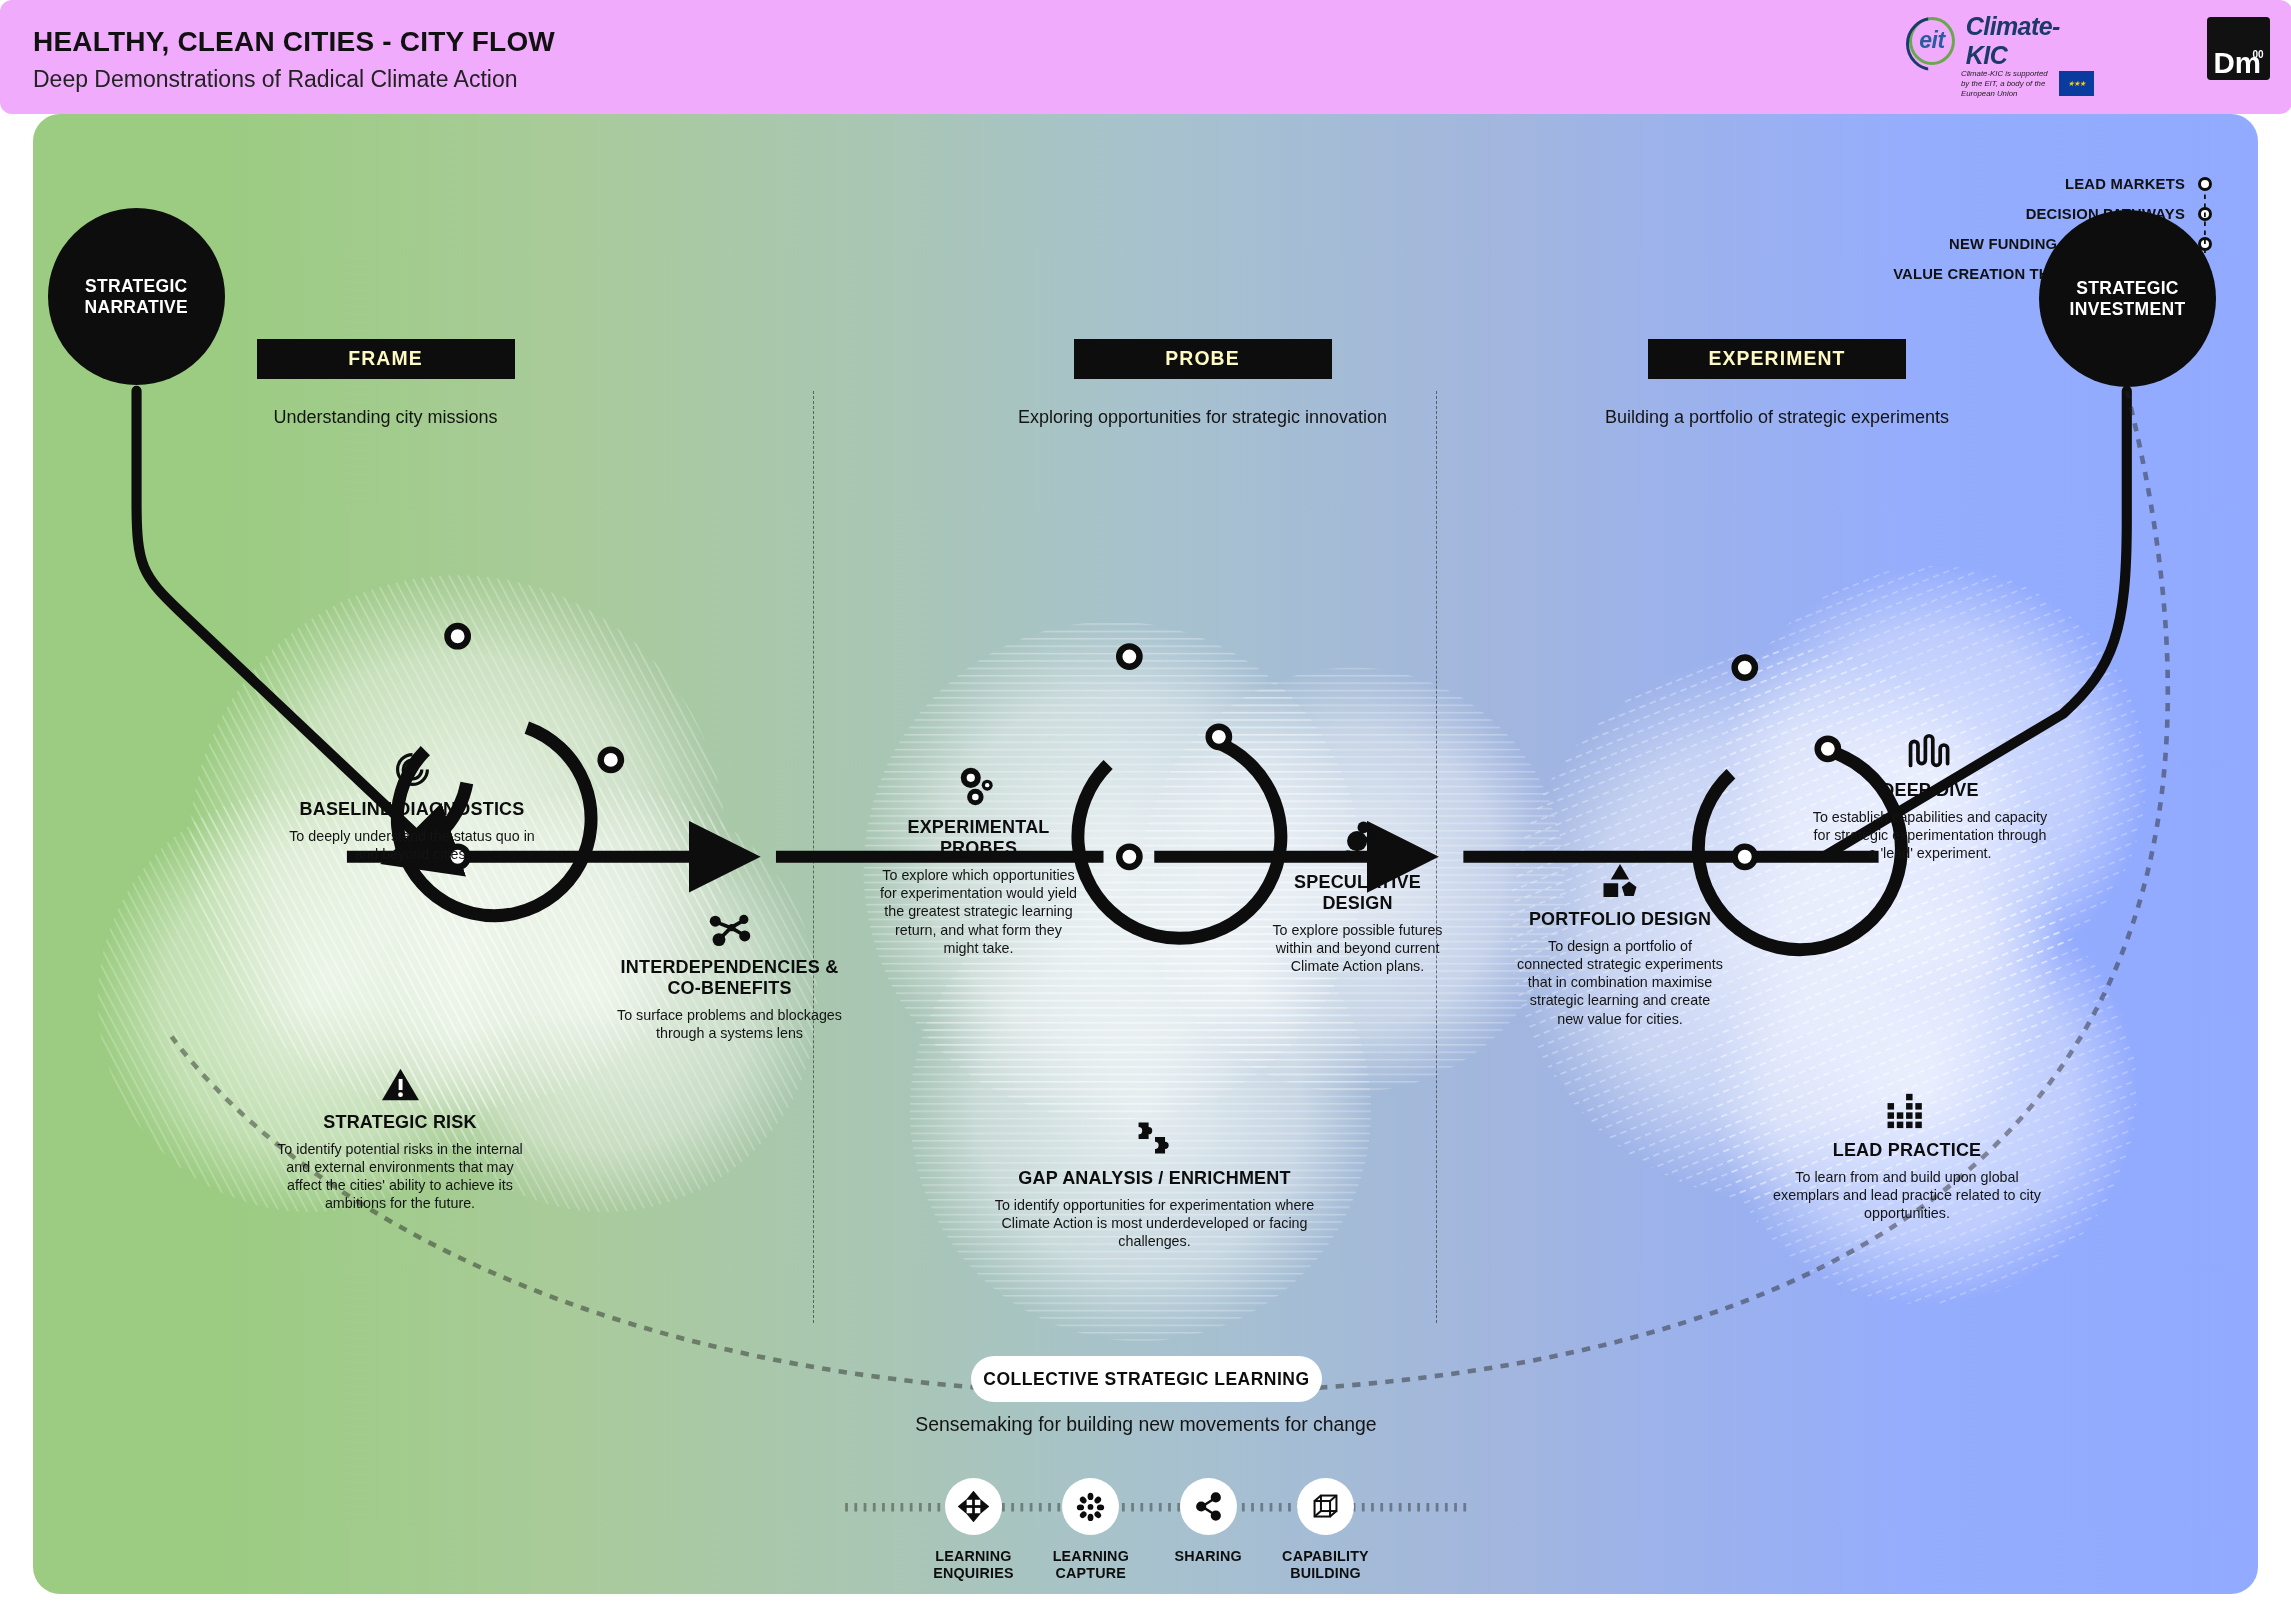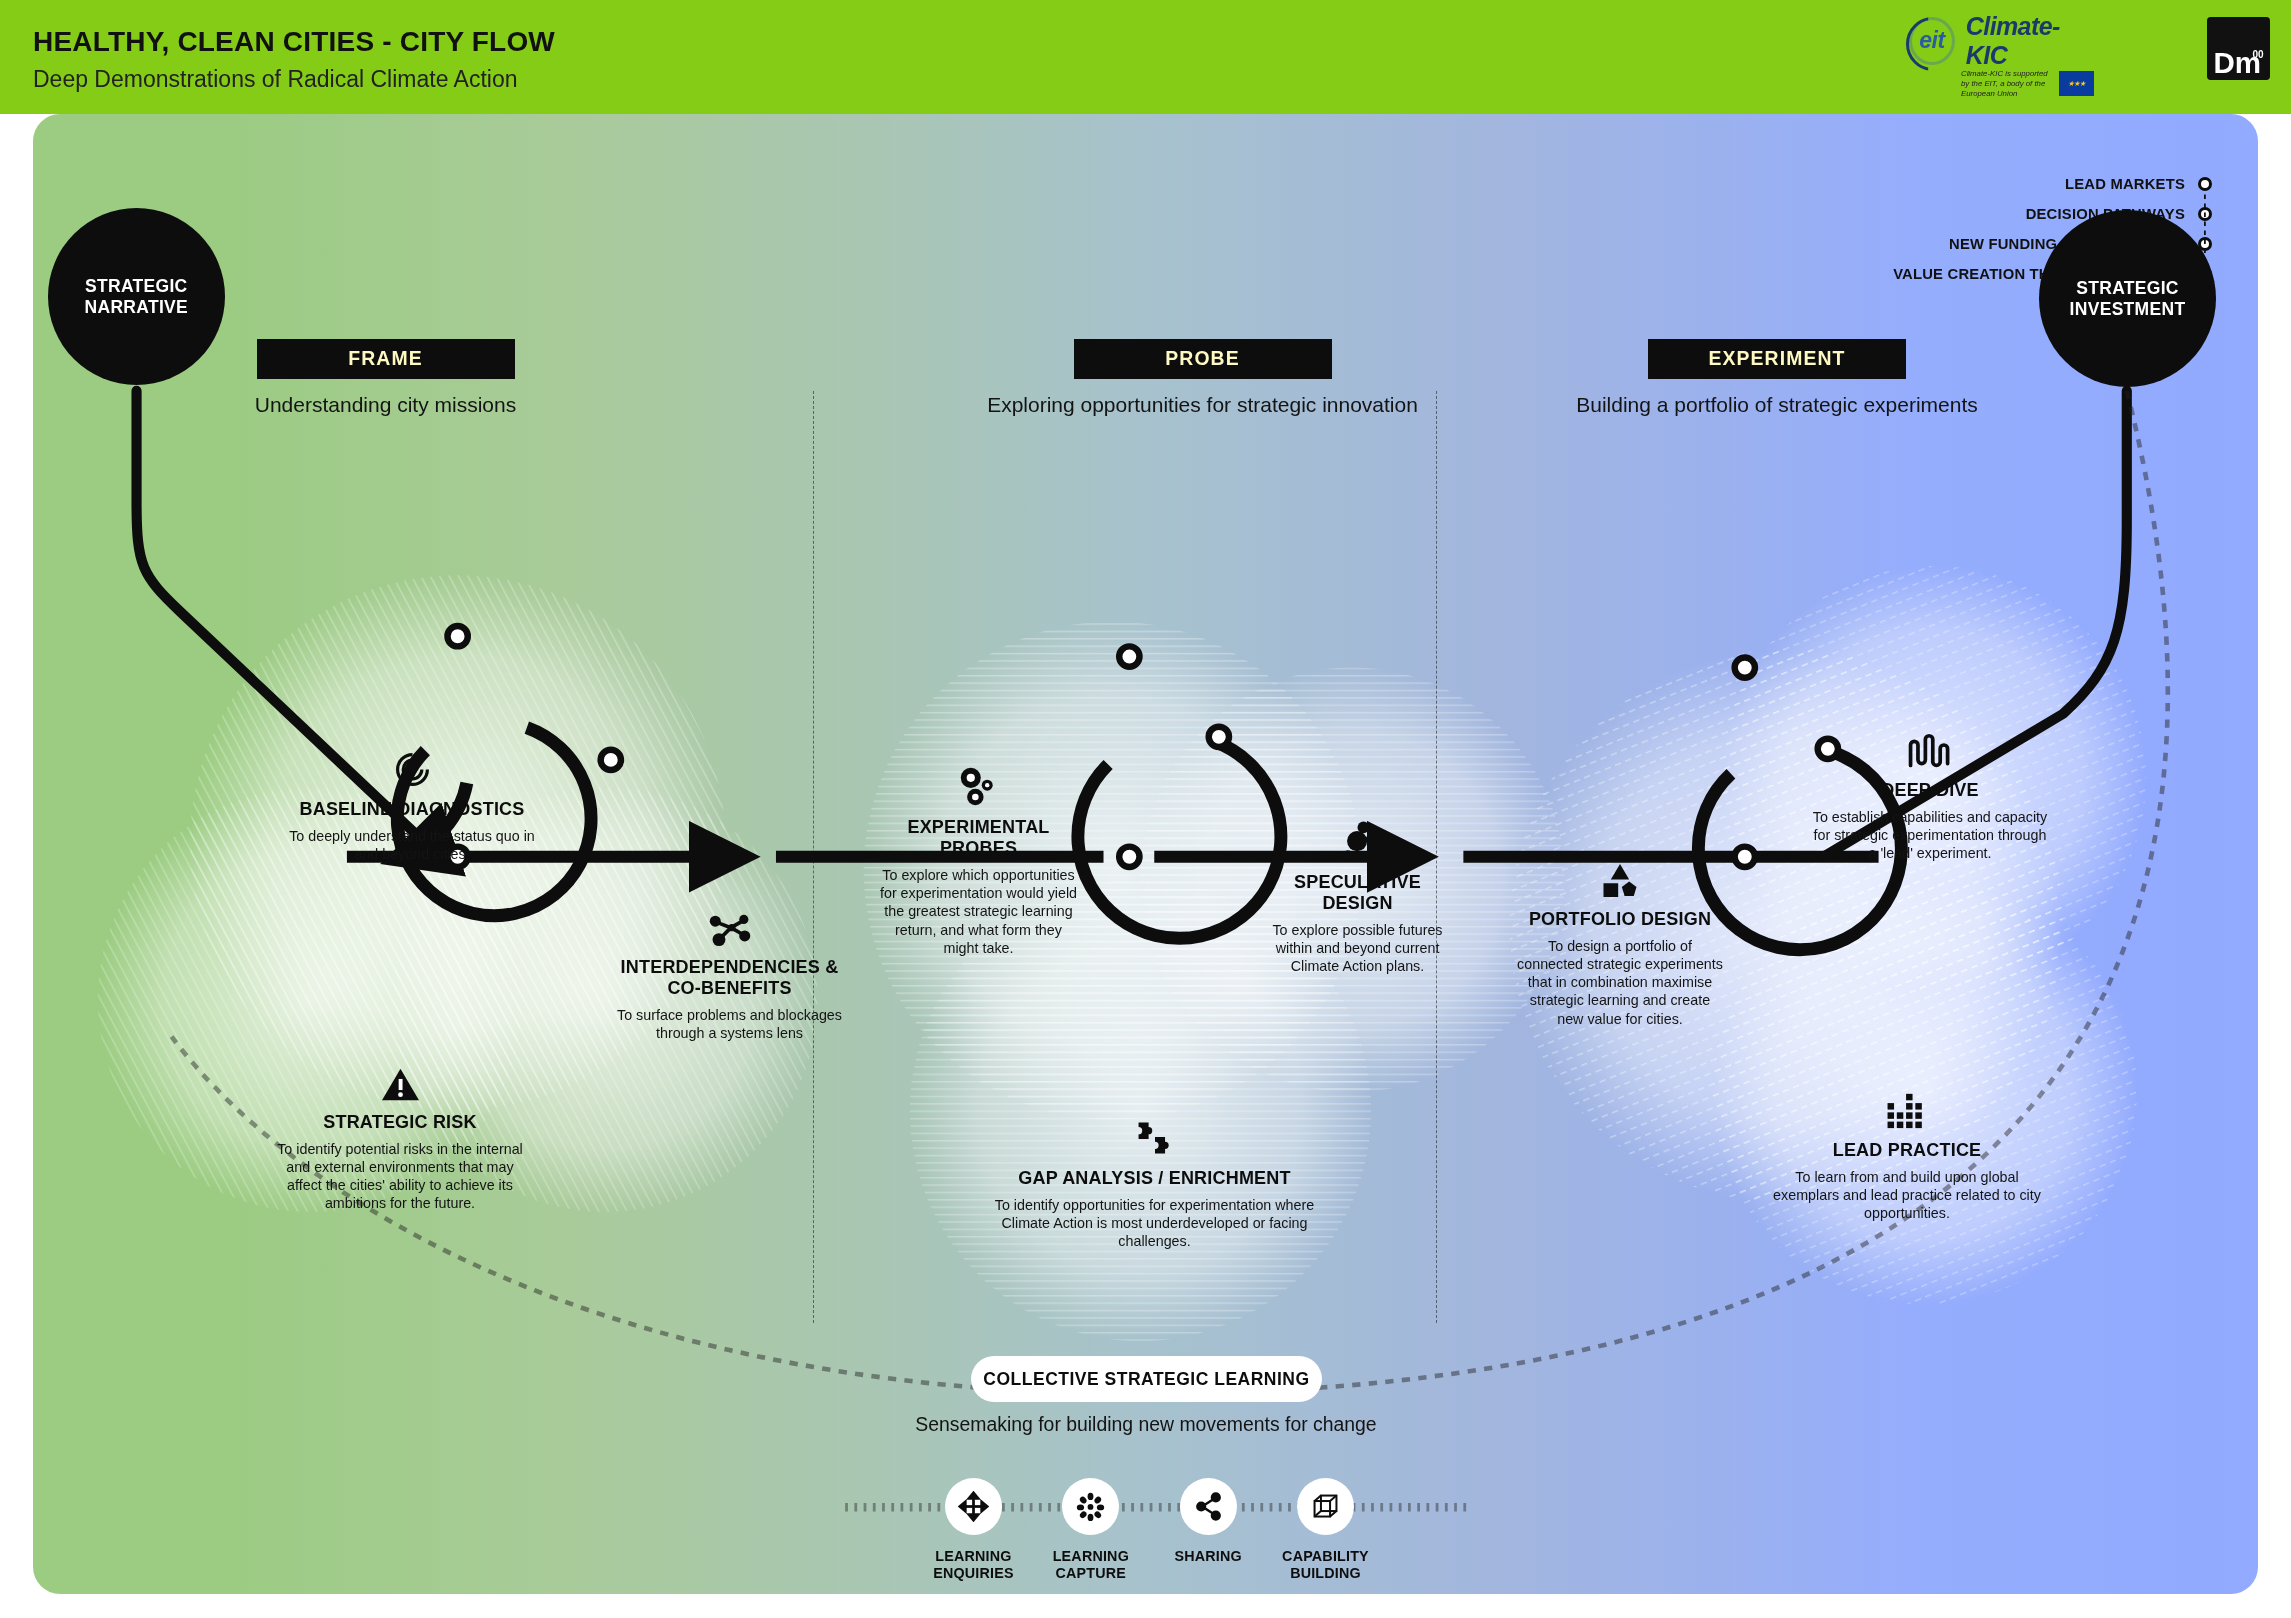--- a/index.html
+++ b/index.html
@@ -4,21 +4,21 @@
 <style>
   * { box-sizing: border-box; margin:0; padding:0; }
   html,body { background:#fff; }
   body {
     width:2292px; height:1619px; position:relative;
     font-family:"Liberation Sans", sans-serif;
     overflow:hidden;
   }
 
   
-  #header { position:absolute; left:0; top:0; width:2292px; height:114px; background:#84cc16; }
+  #header { position:absolute; left:0; top:0; width:2292px; height:114px; background:#f0abfc;border-radius:12px; }
   #title {
     position:absolute; left:33px; top:26px;
     font-size:28px; font-weight:bold; letter-spacing:0.2px; color:#111;
   }
   #subtitle {
     position:absolute; left:33px; top:66px;
     font-size:23px; color:#222; font-weight:400;
   }
 
   
@@ -75,21 +75,21 @@
     width:14px; height:14px; border-radius:50%;
     background:#fff; border:3.2px solid #0d0d0d; margin-left:13px;
   }
 
   
   .phase { position:absolute; text-align:center; }
   .phase-chip {
     background:#0d0d0d; color:#fef9c3; font-size:19.4px; font-weight:bold;
     letter-spacing:1.1px; padding:8.3px 0; width:258px; margin:0 auto;
   }
-  .phase-sub { margin-top:14px; font-size:21px; color:#141414; }
+  .phase-sub { margin-top:28px; font-size:18px; color:#141414; }
   #phase-frame { left:214px; top:225px; width:277px; }
   #phase-probe { left:925px; top:225px; width:489px; }
   #phase-experiment { left:1527px; top:225px; width:434px; }
 
   
   .divider {
     position:absolute; top:277px; width:0; height:932px;
     border-left:1.8px dashed rgba(20,20,20,.55);
   }
   #div-1 { left:780px; }

